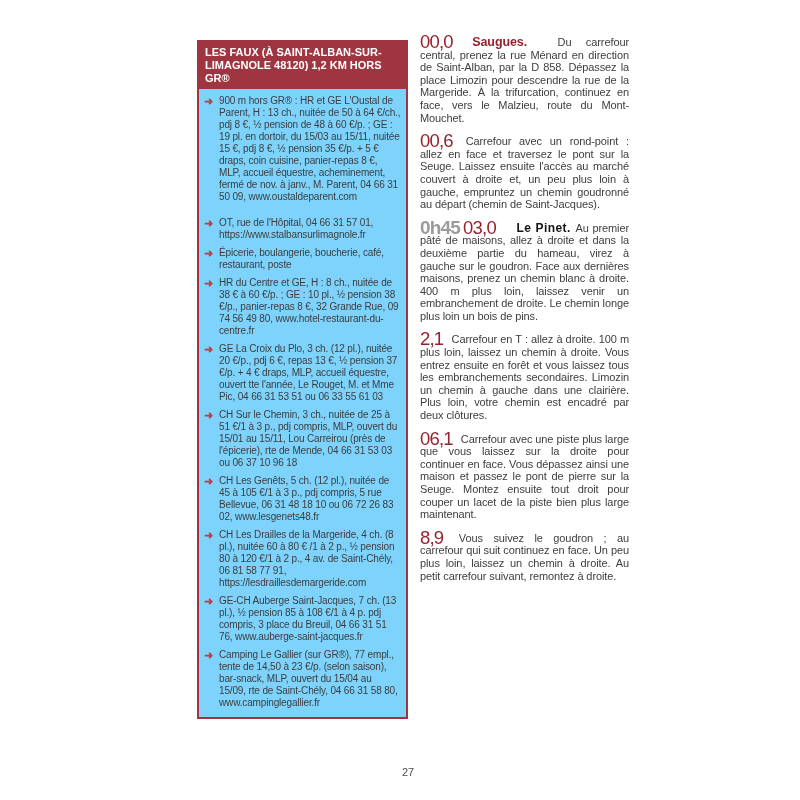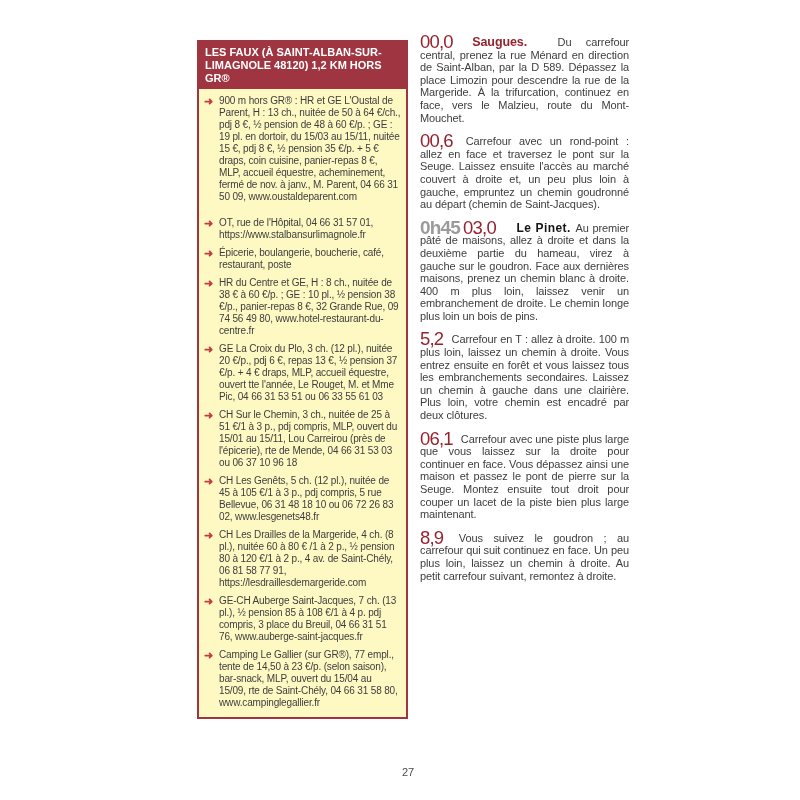--- a/index.html
+++ b/index.html
@@ -3,21 +3,21 @@
 <meta charset="utf-8">
 <style>
   html,body{margin:0;padding:0;background:#ffffff;}
   .page{
     position:relative;width:800px;height:800px;background:#ffffff;overflow:hidden;
     font-family:"Liberation Sans", sans-serif;
   }
   
   .lodging-box{
     position:absolute;left:197px;top:40px;width:211px;
-    border:2px solid #9E3540;background:#fef9c3;box-sizing:border-box;
+    border:2px solid #9E3540;background:#7dd3fc;box-sizing:border-box;
   }
   .box-header{
     background:#9E3540;color:#ffffff;font-weight:bold;
     font-size:11px;line-height:13px;padding:4px 6px;
   }
   .items{padding:6px 5px 2px 5px;}
   .item{
     display:flex;margin-bottom:6px;
     font-size:10px;line-height:12px;letter-spacing:-0.15px;color:#3d3d3d;
   }
@@ -101,40 +101,40 @@
         <span class="item-text">Camping Le Gallier (sur GR®), 77 empl., tente de 14,50 à 23 €/p. (selon saison), bar-snack, MLP, ouvert du 15/04 au 15/09, rte de Saint-Chély, 04 66 31 58 80, www.campinglegallier.fr</span>
       </div>
     </div>
   </div>
 
   <div class="route">
 
     <p class="step">
       <span class="k">00,0</span>
       <span class="p-red">Saugues.</span>
-      <span>Du carrefour central, prenez la rue Ménard en direction de Saint-Alban, par la D 589. Dépassez la place Limozin pour descendre la rue de la Margeride. À la trifurcation, continuez en face, vers le Malzieu, route du Mont-Mouchet.</span>
+      <span>Du carrefour central, prenez la rue Ménard en direction de Saint-Alban, par la D 858. Dépassez la place Limozin pour descendre la rue de la Margeride. À la trifurcation, continuez en face, vers le Malzieu, route du Mont-Mouchet.</span>
     </p>
 
     <p class="step">
       <span class="k">00,6</span>
       
       <span>Carrefour avec un rond-point : allez en face et traversez le pont sur la Seuge. Laissez ensuite l'accès au marché couvert à droite et, un peu plus loin à gauche, empruntez un chemin goudronné au départ (chemin de Saint-Jacques).</span>
     </p>
 
 
     <p class="step">
       <span class="t">0h45</span><span class="k">03,0</span>
       <span class="p-black">Le Pinet.</span>
       <span>Au premier pâté de maisons, allez à droite et dans la deuxième partie du hameau, virez à gauche sur le goudron. Face aux dernières maisons, prenez un chemin blanc à droite. 400 m plus loin, laissez venir un embranchement de droite. Le chemin longe plus loin un bois de pins.</span>
     </p>
 
     <p class="step">
-      <span class="k">5,2</span>
+      <span class="k">2,1</span>
       
-      <span>Carrefour en T : allez à droite. 100 m plus loin, laissez un chemin à droite. Vous entrez ensuite en forêt et vous laissez tous les embranchements secondaires. Laissez un chemin à gauche dans une clairière. Plus loin, votre chemin est encadré par deux clôtures.</span>
+      <span>Carrefour en T : allez à droite. 100 m plus loin, laissez un chemin à droite. Vous entrez ensuite en forêt et vous laissez tous les embranchements secondaires. Limozin un chemin à gauche dans une clairière. Plus loin, votre chemin est encadré par deux clôtures.</span>
     </p>
 
     <p class="step">
       <span class="k">06,1</span>
       
       <span>Carrefour avec une piste plus large que vous laissez sur la droite pour continuer en face. Vous dépassez ainsi une maison et passez le pont de pierre sur la Seuge. Montez ensuite tout droit pour couper un lacet de la piste bien plus large maintenant.</span>
     </p>
 
     <p class="step">
       <span class="k">8,9</span>

